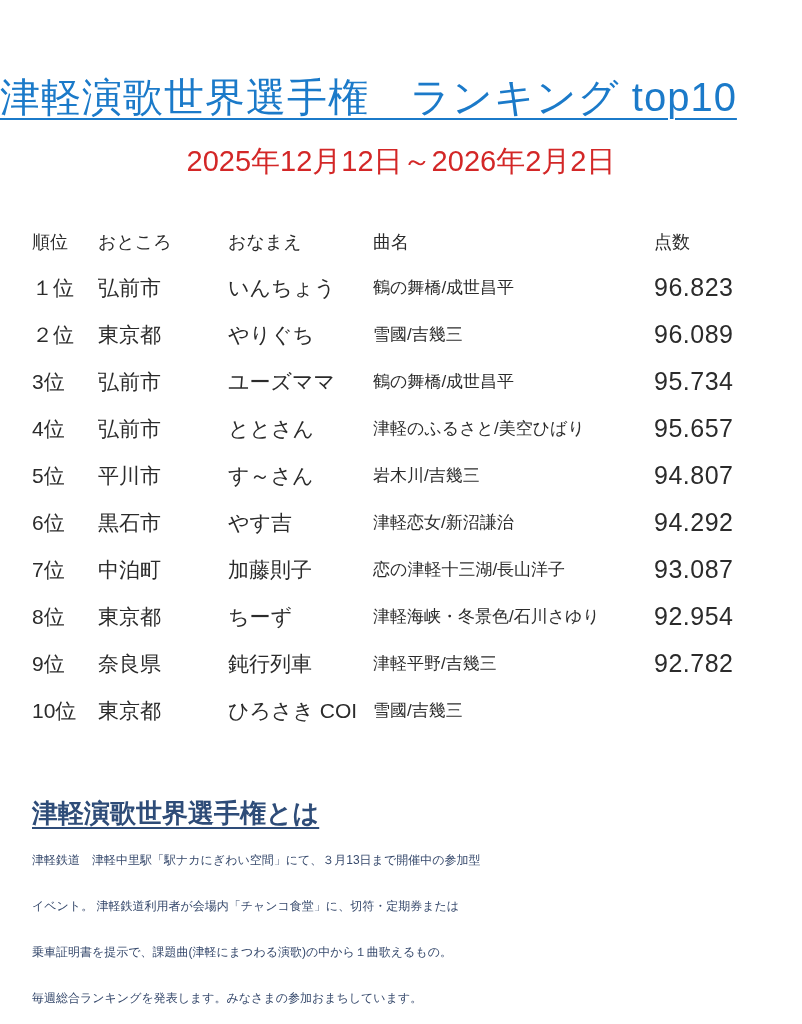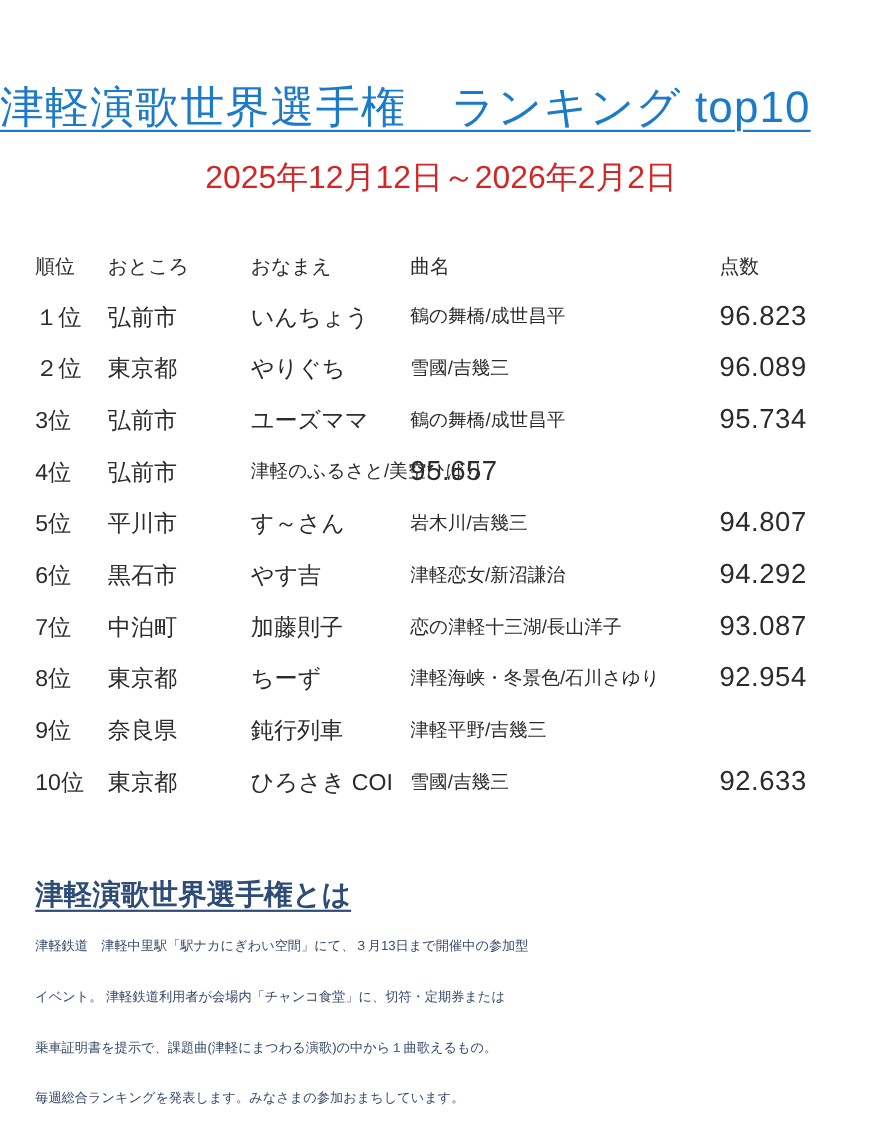--- a/index.html
+++ b/index.html
@@ -121,20 +121,21 @@
       <div class="c rank">3位</div>
       <div class="c place">弘前市</div>
       <div class="c name">ユーズママ</div>
       <div class="c song">鶴の舞橋/成世昌平</div>
       <div class="c score">95.734</div>
     </div>
 
     <div class="tr">
       <div class="c rank">4位</div>
       <div class="c place">弘前市</div>
+      <div class="c name">ととさん</div>
       <div class="c song">津軽のふるさと/美空ひばり</div>
       <div class="c score">95.657</div>
     </div>
 
     <div class="tr">
       <div class="c rank">5位</div>
       <div class="c place">平川市</div>
       <div class="c name">す～さん</div>
       <div class="c song">岩木川/吉幾三</div>
       <div class="c score">94.807</div>
@@ -162,28 +163,28 @@
       <div class="c name">ちーず</div>
       <div class="c song">津軽海峡・冬景色/石川さゆり</div>
       <div class="c score">92.954</div>
     </div>
 
     <div class="tr">
       <div class="c rank">9位</div>
       <div class="c place">奈良県</div>
       <div class="c name">鈍行列車</div>
       <div class="c song">津軽平野/吉幾三</div>
+      <div class="c score">92.782</div>
     </div>
 
     <div class="tr">
       <div class="c rank">10位</div>
       <div class="c place">東京都</div>
       <div class="c name">ひろさき COI</div>
       <div class="c song">雪國/吉幾三</div>
-      <div class="c score">92.633</div>
     </div>
 
   </div>
 
   <div class="about">
     <h2 class="about-heading">津軽演歌世界選手権とは</h2>
     <p class="about-line">津軽鉄道　津軽中里駅「駅ナカにぎわい空間」にて、３月13日まで開催中の参加型</p>
     <p class="about-line">イベント。 津軽鉄道利用者が会場内「チャンコ食堂」に、切符・定期券または</p>
     <p class="about-line">乗車証明書を提示で、課題曲(津軽にまつわる演歌)の中から１曲歌えるもの。</p>
     <p class="about-line">毎週総合ランキングを発表します。みなさまの参加おまちしています。</p>

